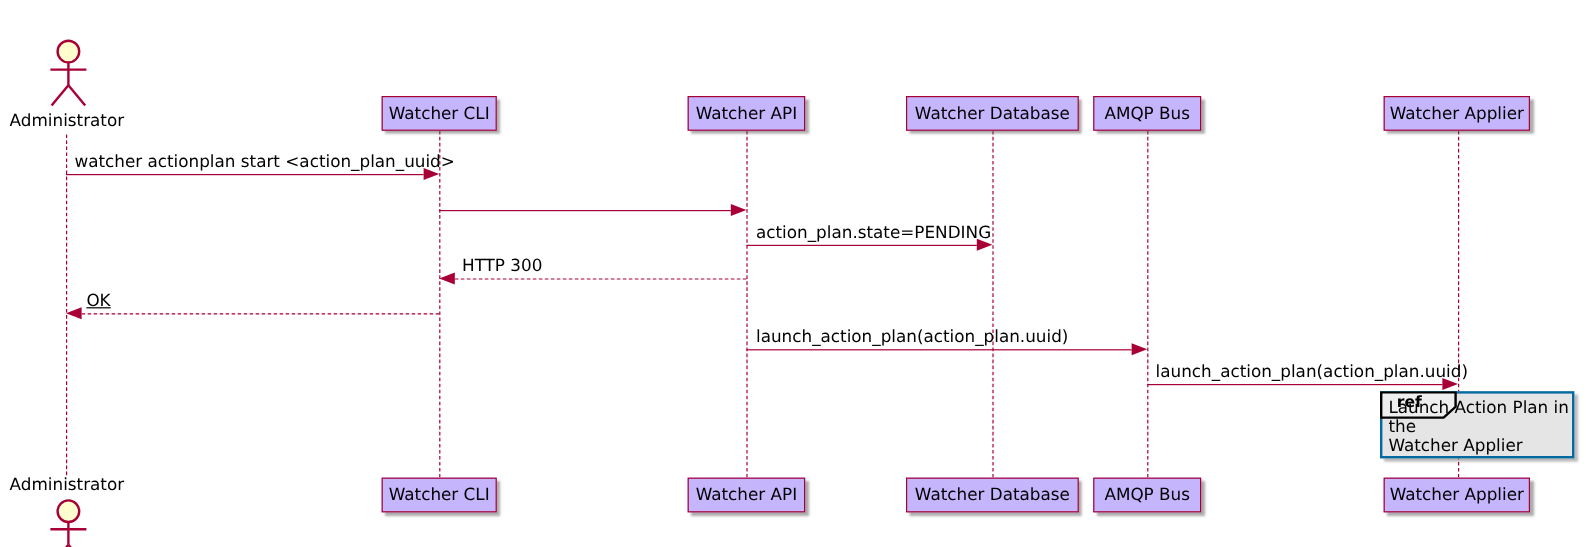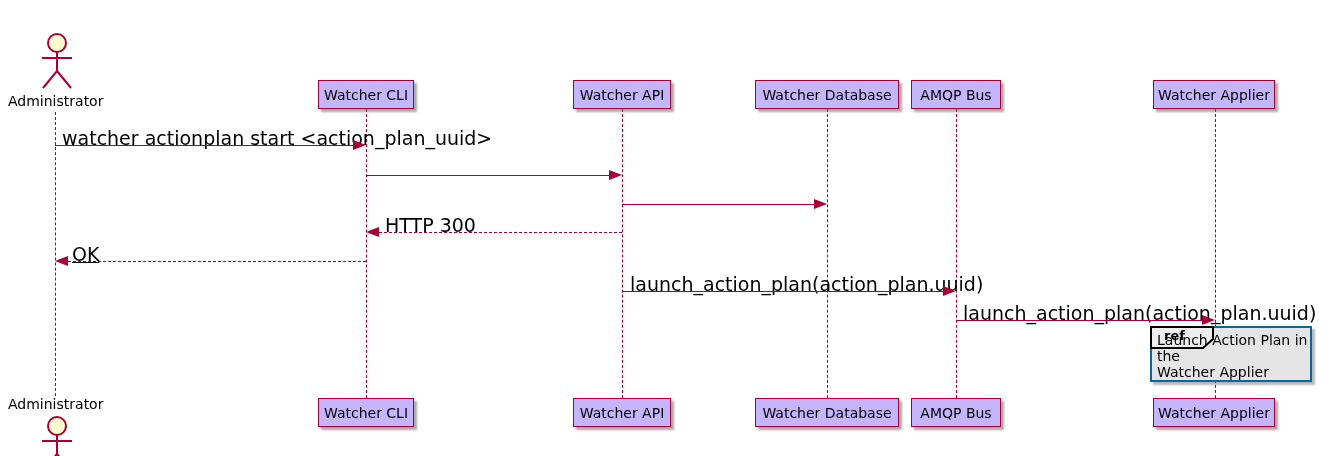--- a/index.html
+++ b/index.html
@@ -40,21 +40,21 @@
   .arrow {
     position: absolute;
     width: 0; height: 0;
     border-top: 5px solid transparent;
     border-bottom: 5px solid transparent;
   }
   .arrow.right { border-left: 13px solid #A80036; }
   .arrow.left  { border-right: 13px solid #A80036; }
   .msg-label {
     position: absolute;
-    font-size: 19px;
+    font-size: 14px;
     white-space: nowrap;
   }
   .actor-label {
     position: absolute;
     font-size: 14px;
     white-space: nowrap;
   }
   .actor-figure { position: absolute; }
   .ref-frame {
     position: absolute;
@@ -131,20 +131,21 @@
   <div class="pbox" style="left:911px; top:370px; width:90px;">AMQP Bus</div>
   <div class="pbox" style="left:1153px; top:370px; width:122px;">Watcher Applier</div>
 
   <div class="msg-label" style="left:62px; top:99px;">watcher actionplan start &lt;action_plan_uuid&gt;</div>
   <div class="msg-line" style="left:55px; top:117px; width:298px;"></div>
   <div class="arrow right" style="left:353px; top:112px;"></div>
 
   <div class="msg-line" style="left:366px; top:147px; width:243px;"></div>
   <div class="arrow right" style="left:609px; top:142px;"></div>
 
+  <div class="msg-label" style="left:630px; top:158px;">action_plan.state=PENDING</div>
   <div class="msg-line" style="left:622px; top:176px; width:192px;"></div>
   <div class="arrow right" style="left:814px; top:171px;"></div>
 
   <div class="msg-label" style="left:385px; top:186px;">HTTP 300</div>
   <div class="msg-line dashed" style="left:379px; top:204px; width:243px;"></div>
   <div class="arrow left" style="left:366px; top:199px;"></div>
 
   <div class="msg-label" style="left:72px; top:215px;text-decoration:underline;">OK</div>
   <div class="msg-line dashed" style="left:68px; top:233px; width:298px;"></div>
   <div class="arrow left" style="left:55px; top:228px;"></div>

